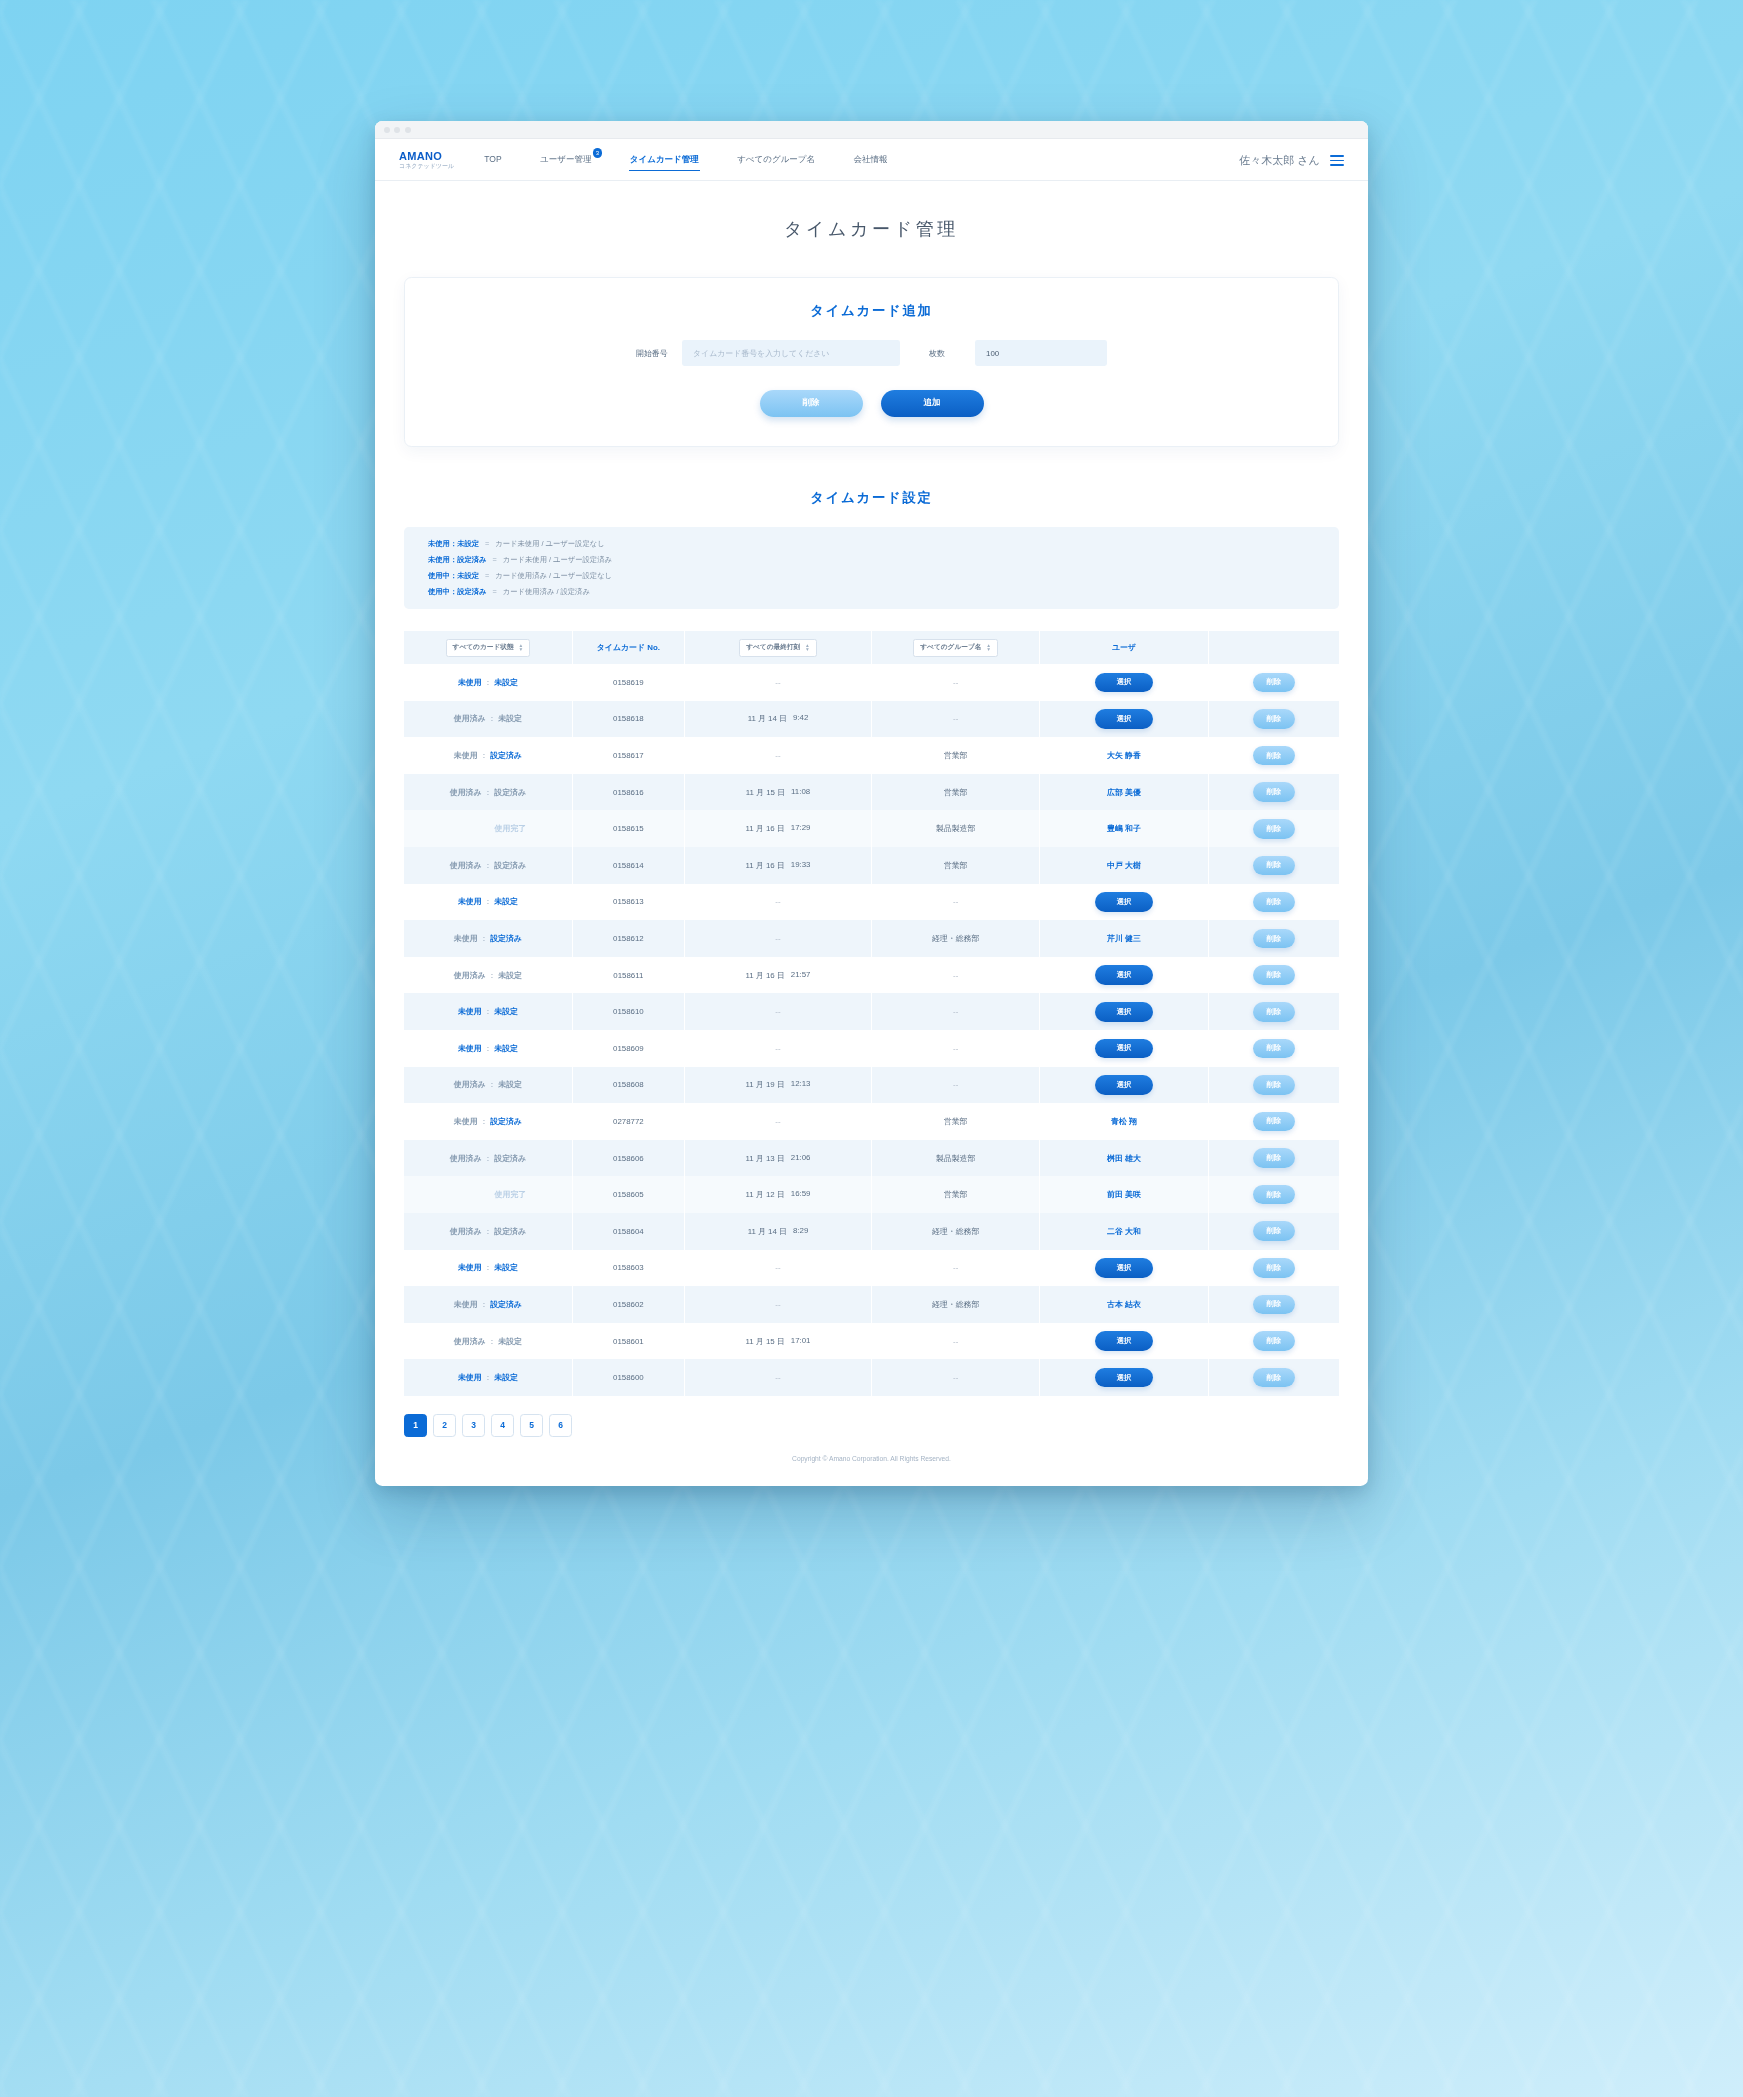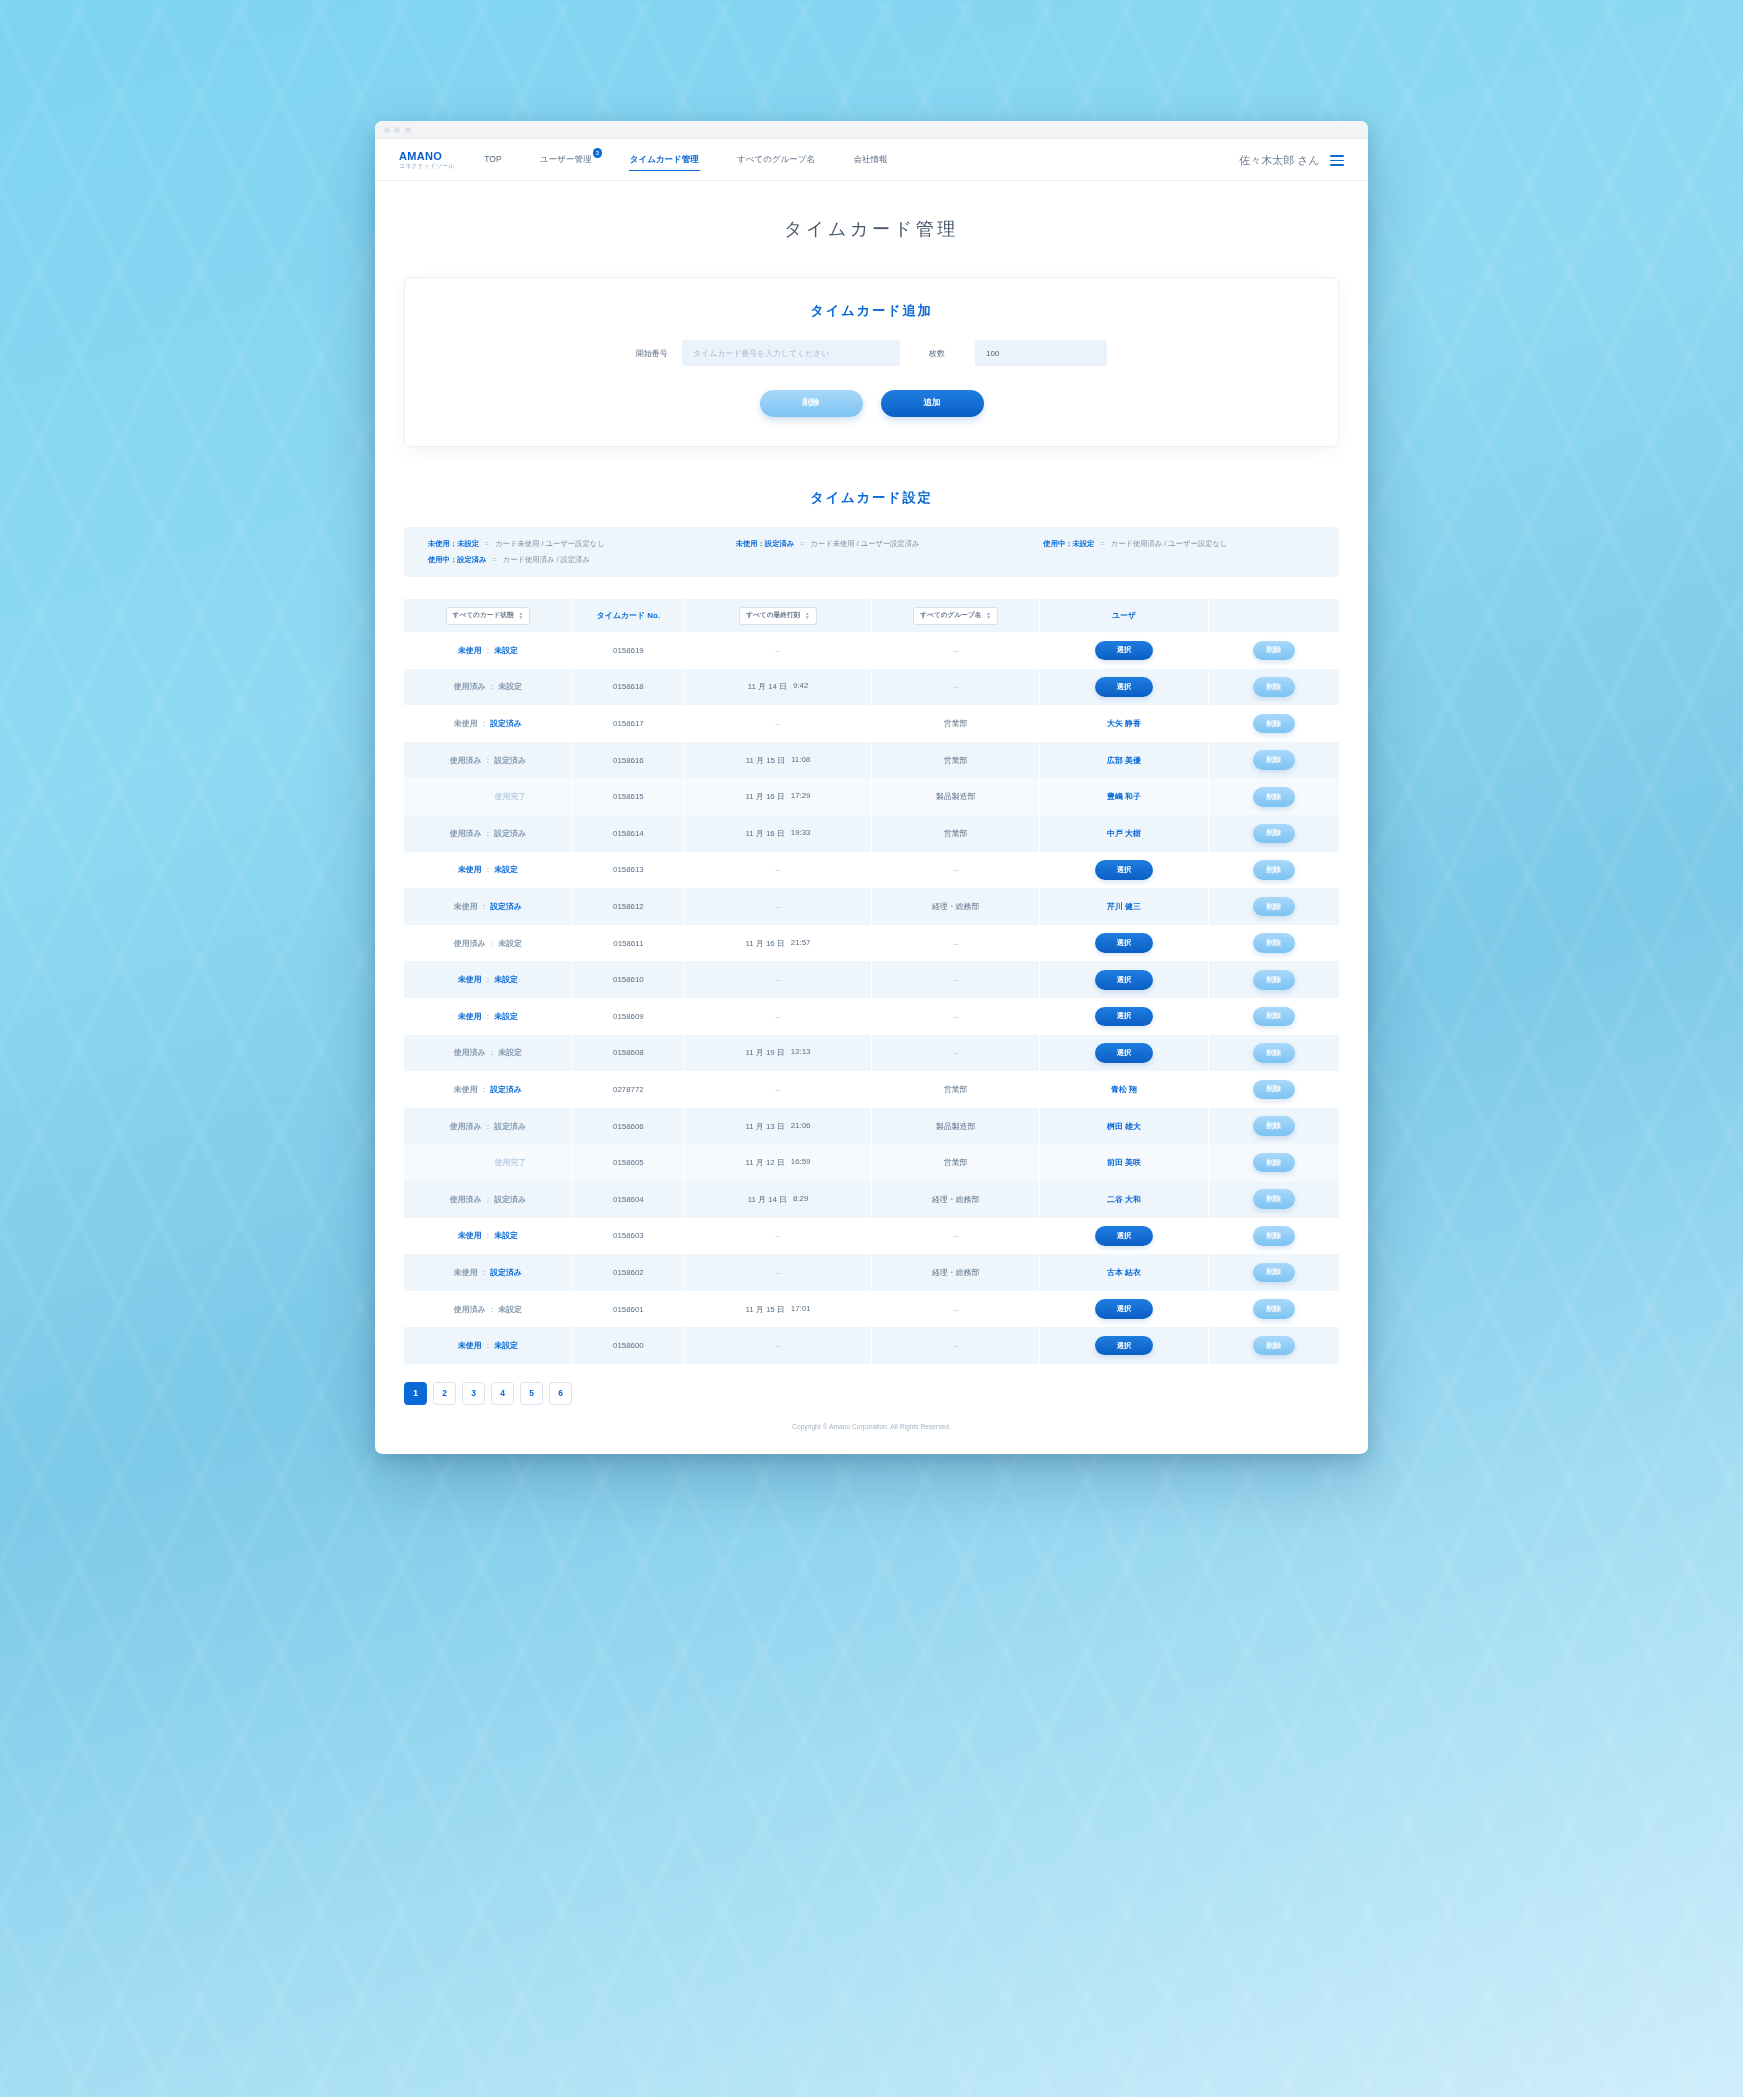--- a/index.html
+++ b/index.html
@@ -86,21 +86,21 @@
     min-width: 103px; text-align: center; padding: 7.3px 14.5px; border-radius: 605px;
     font-size: 8.5px; font-weight: 600; cursor: pointer; border: none;
     box-shadow: 0 3.6px 7.3px rgba(0,90,180,0.18);
   }
   .btn.primary { background: linear-gradient(180deg, #1f7de0 0%, #0b5fc4 100%); color: #fff; }
   .btn.light { background: linear-gradient(180deg, #a9d8fa 0%, #7cc3f2 100%); color: #fff; }
   
   .legend {
     background: #eef5fb; border-radius: 4.8px;
     padding: 12px 24px; margin: 18px 0 22px;
-    display: grid; grid-template-columns: 1fr 1fr 1fr; gap: 6px 36px;
+    display: grid; grid-template-columns: 1fr; gap: 6px 36px;
     font-size: 7.3px;
   }
   .legend-item { display: flex; align-items: baseline; gap: 6px; }
   .legend-key { color: #0b6bd6; font-weight: 600; white-space: nowrap; }
   .legend-eq { color: #9fb0c2; }
   .legend-desc { color: #7c8ea2; }
   
   .table { width: 100%; border-collapse: collapse; font-size: 7.9px; }
   .table thead th {
     background: #eef5fb; padding: 7.3px 4.8px; color: #0b6bd6; font-weight: 600;

